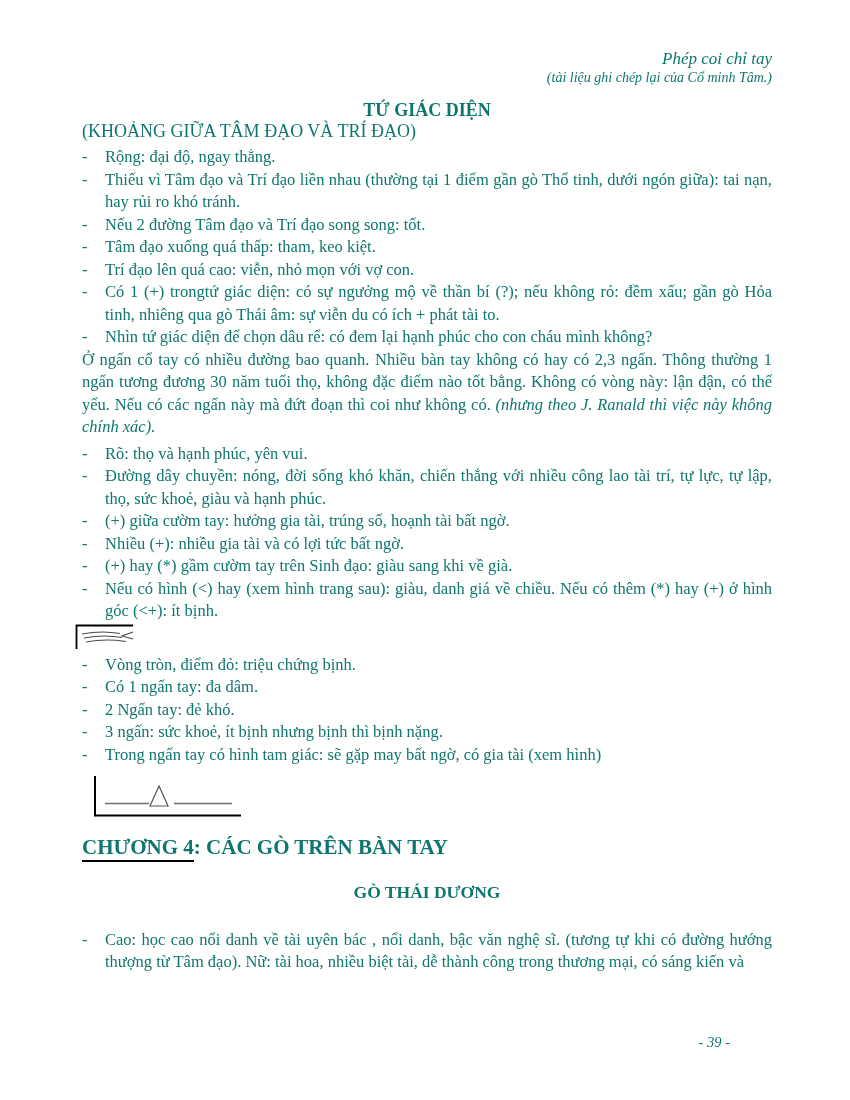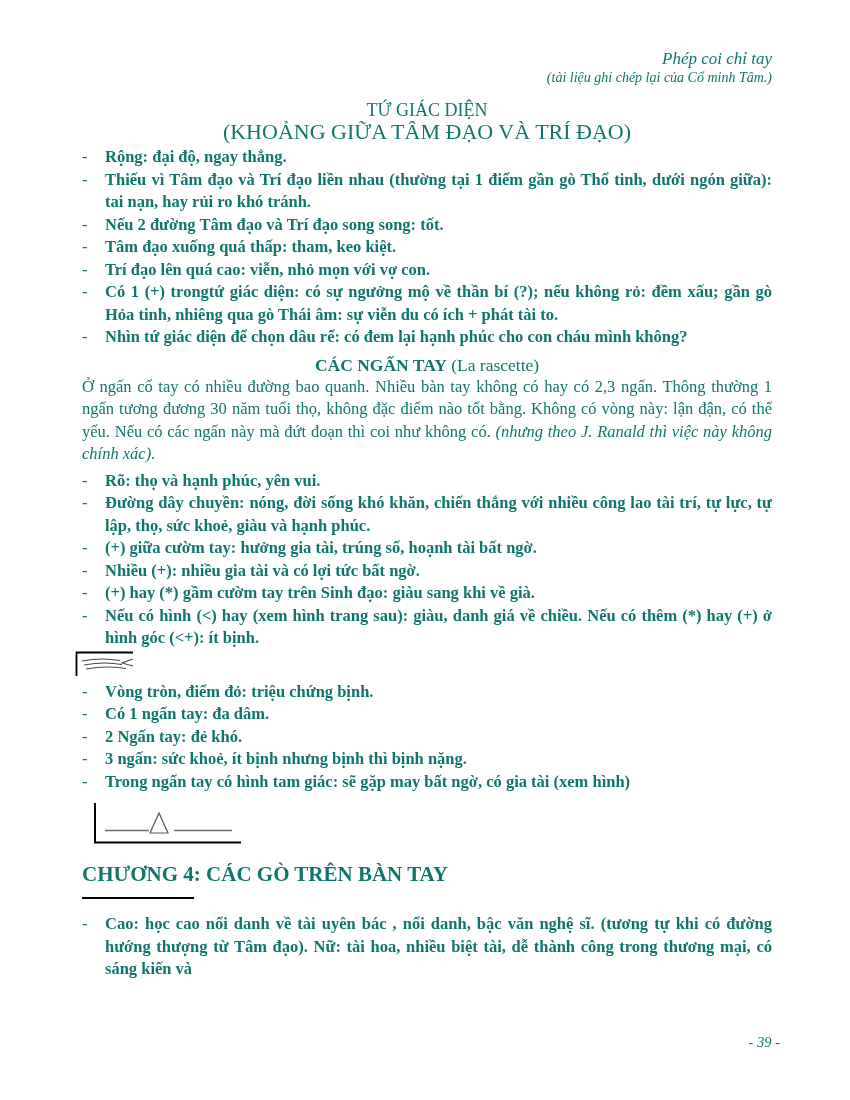--- a/index.html
+++ b/index.html
@@ -7,44 +7,44 @@
     width:850px; height:1100px; margin:0 auto; position:relative;
     background:#ffffff; color:#0f766e; overflow:hidden; box-sizing:border-box;
     font-family:"Liberation Serif", serif; font-size:16.5px; line-height:22.5px;
   }
   .content { padding:0 78px 0 82px; }
 
   .hdr { padding-top:49px; text-align:right; font-style:italic; line-height:19px; }
   .hdr-title { font-size:17px; }
   .hdr-sub { font-size:14px; }
 
-  .sec-title { text-align:center; font-weight:normal; font-size:18px; line-height:21px; margin-top:13px; }
-  .sec-sub   { text-align:center; font-size:22px; line-height:21px; }
+  .sec-title { text-align:center; font-weight:bold; font-size:18px; line-height:21px; margin-top:13px; }
+  .sec-sub   { text-align:left; font-size:18px; line-height:21px; }
 
   .bullets { margin-top:4px; }
   .bullet { display:flex; }
   .dash  { width:23px; flex:none; }
-  .btext { flex:1 1 auto; text-align:justify;font-weight:bold; }
+  .btext { flex:1 1 auto; text-align:justify; }
 
   .sec2-head { text-align:center; margin-top:5px; font-size:17.5px; line-height:22px; }
   .para { text-align:justify; }
   .italic { font-style:italic; }
 
   .fig1 { margin:1px 0 0 -7px; height:26px; }
   .fig2 { margin:9px 0 0 11px; height:42px; }
 
   .chapter { margin-top:17px; font-size:21px; font-weight:bold; line-height:27px; }
-  .chapter .u { border-bottom:2.5px solid #000; padding-bottom:11px; }
+  .chapter .u { border-bottom:2.5px solid #000; padding-bottom:1px; }
 
   .sec3-title { text-align:center; font-weight:bold; font-size:17.5px; margin-top:20px; margin-bottom:2px; }
   .last-bullets { margin-top:25px; }
 
   .footer {
     position:absolute; top:1031px; left:0; width:100%; box-sizing:border-box;
-    padding-right:70px; text-align:right; font-style:italic; font-size:14.5px;
+    padding-right:120px; text-align:right; font-style:italic; font-size:14.5px;
   }
   svg { display:block; }
 </style>
 </head>
 <body>
 
 <div class="page">
   <div class="content">
 
     <div class="hdr">
@@ -79,23 +79,20 @@
       <div class="bullet">
         <span class="dash">-</span>
         <div class="btext">Có 1 (+) trongtứ giác diện: có sự ngưởng mộ về thần bí (?); nếu không rỏ: đềm xấu; gần gò Hỏa tinh, nhiêng qua gò Thái âm: sự viễn du có ích + phát tài to.</div>
       </div>
       <div class="bullet">
         <span class="dash">-</span>
         <div class="btext">Nhìn tứ giác diện để chọn dâu rể: có đem lại hạnh phúc cho con cháu mình không?</div>
       </div>
     </div>
 
-    <div class="sec2-head">
-      <b>CÁC NGẤN TAY</b><span> (La rascette)</span>
-    </div>
 
     <div class="para">
       <span>Ở ngấn cổ tay có nhiều đường bao quanh. Nhiều bàn tay không có hay có 2,3 ngấn. Thông thường 1 ngấn tương đương 30 năm tuổi thọ, không đặc điểm nào tốt bằng. Không có vòng này: lận đận, có thể yểu. Nếu có các ngấn này mà đứt đoạn thì coi như không có. </span><span class="italic">(nhưng theo J. Ranald thì việc này không chính xác).</span>
     </div>
 
     <div class="bullets">
       <div class="bullet">
         <span class="dash">-</span>
         <div class="btext">Rõ: thọ và hạnh phúc, yên vui.</div>
       </div>
@@ -160,20 +157,21 @@
         <path d="M12 28.5 H56" fill="none" stroke="#6e6e6e" stroke-width="1.4"></path>
         <path d="M57 31 L66 11 L75 31 Z" fill="none" stroke="#555" stroke-width="1.2"></path>
         <path d="M81 28.5 H139" fill="none" stroke="#6e6e6e" stroke-width="1.4"></path>
       </svg>
     </div>
 
     <div class="chapter">
       <span class="u">CHƯƠNG 4</span><span>: CÁC GÒ TRÊN BÀN TAY</span>
     </div>
 
+    <div class="sec3-title">GÒ THÁI DƯƠNG</div>
 
 
     <div class="bullets last-bullets">
       <div class="bullet">
         <span class="dash">-</span>
         <div class="btext">Cao: học cao nổi danh về tài uyên bác , nổi danh, bậc văn nghệ sĩ. (tương tự khi có đường hướng thượng từ Tâm đạo). Nữ: tài hoa, nhiều biệt tài, dễ thành công trong thương mại, có sáng kiến và</div>
       </div>
     </div>
 
   </div>

